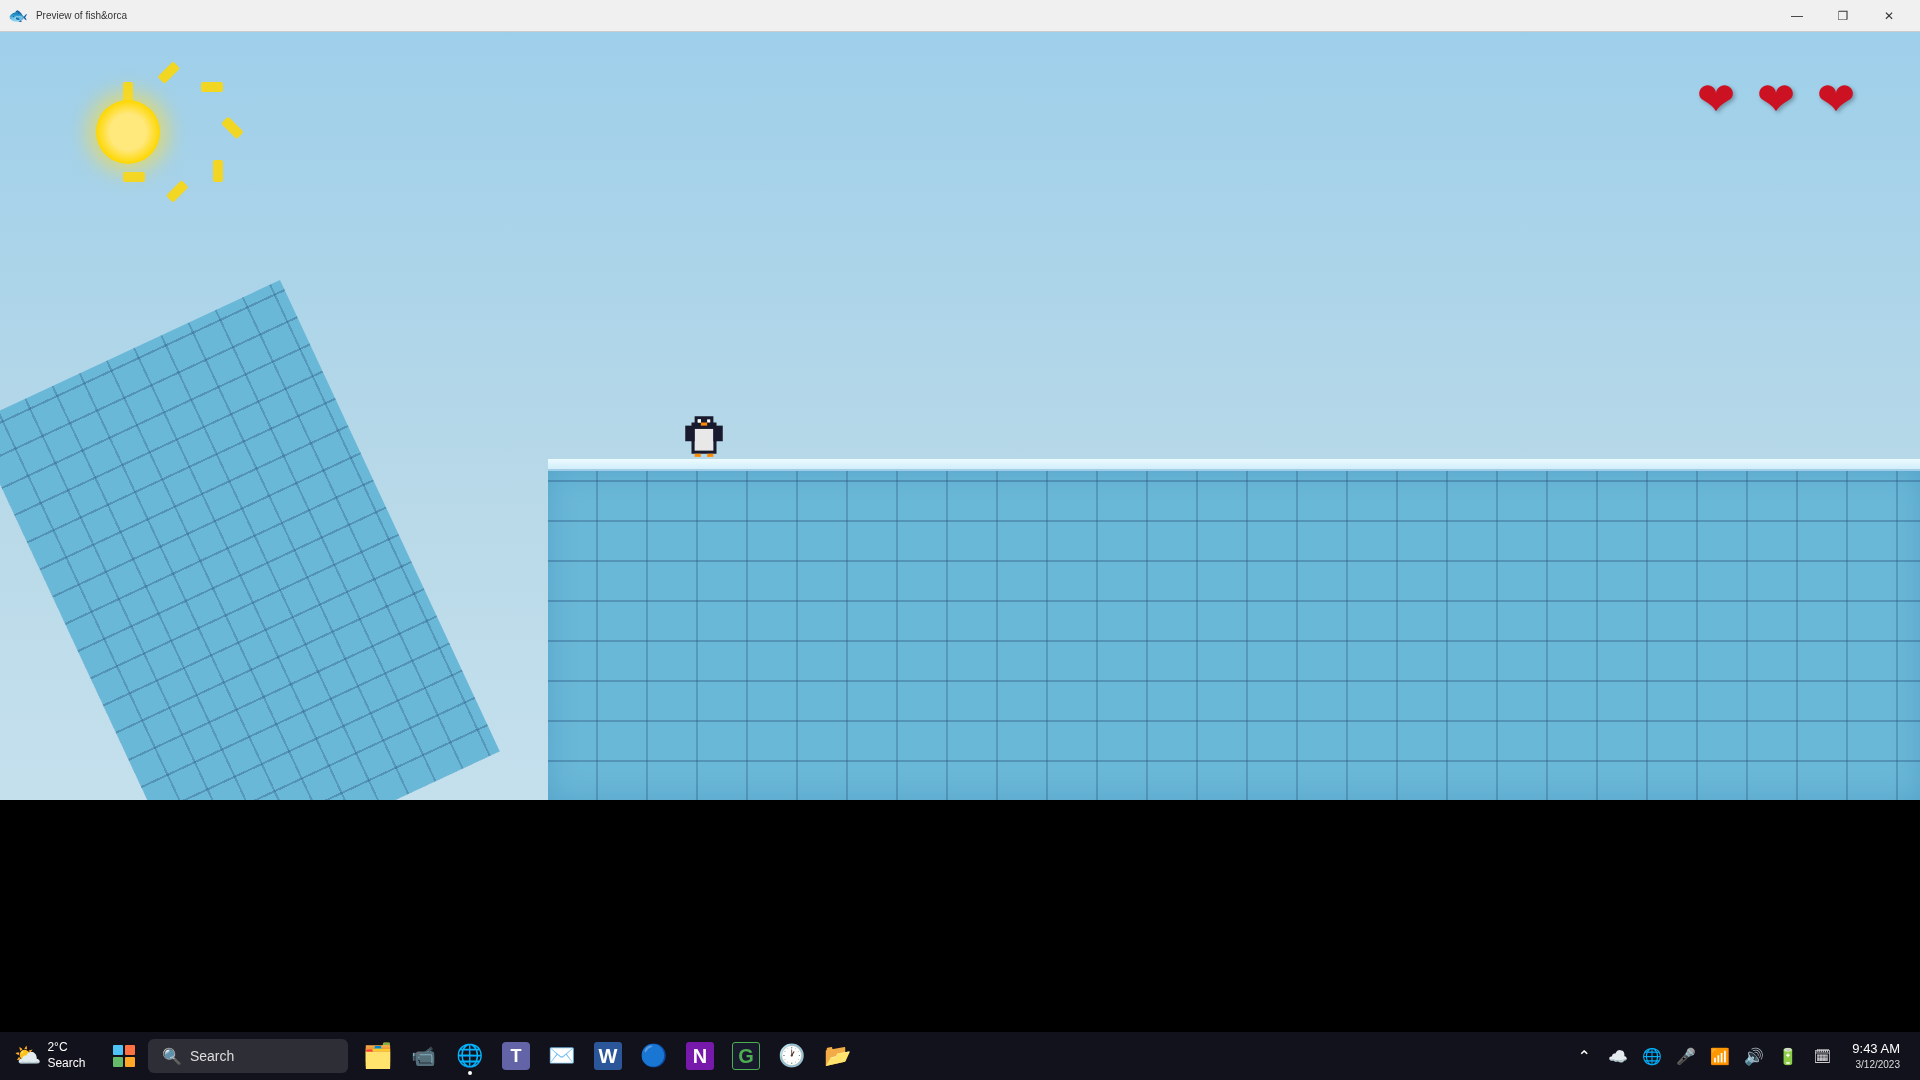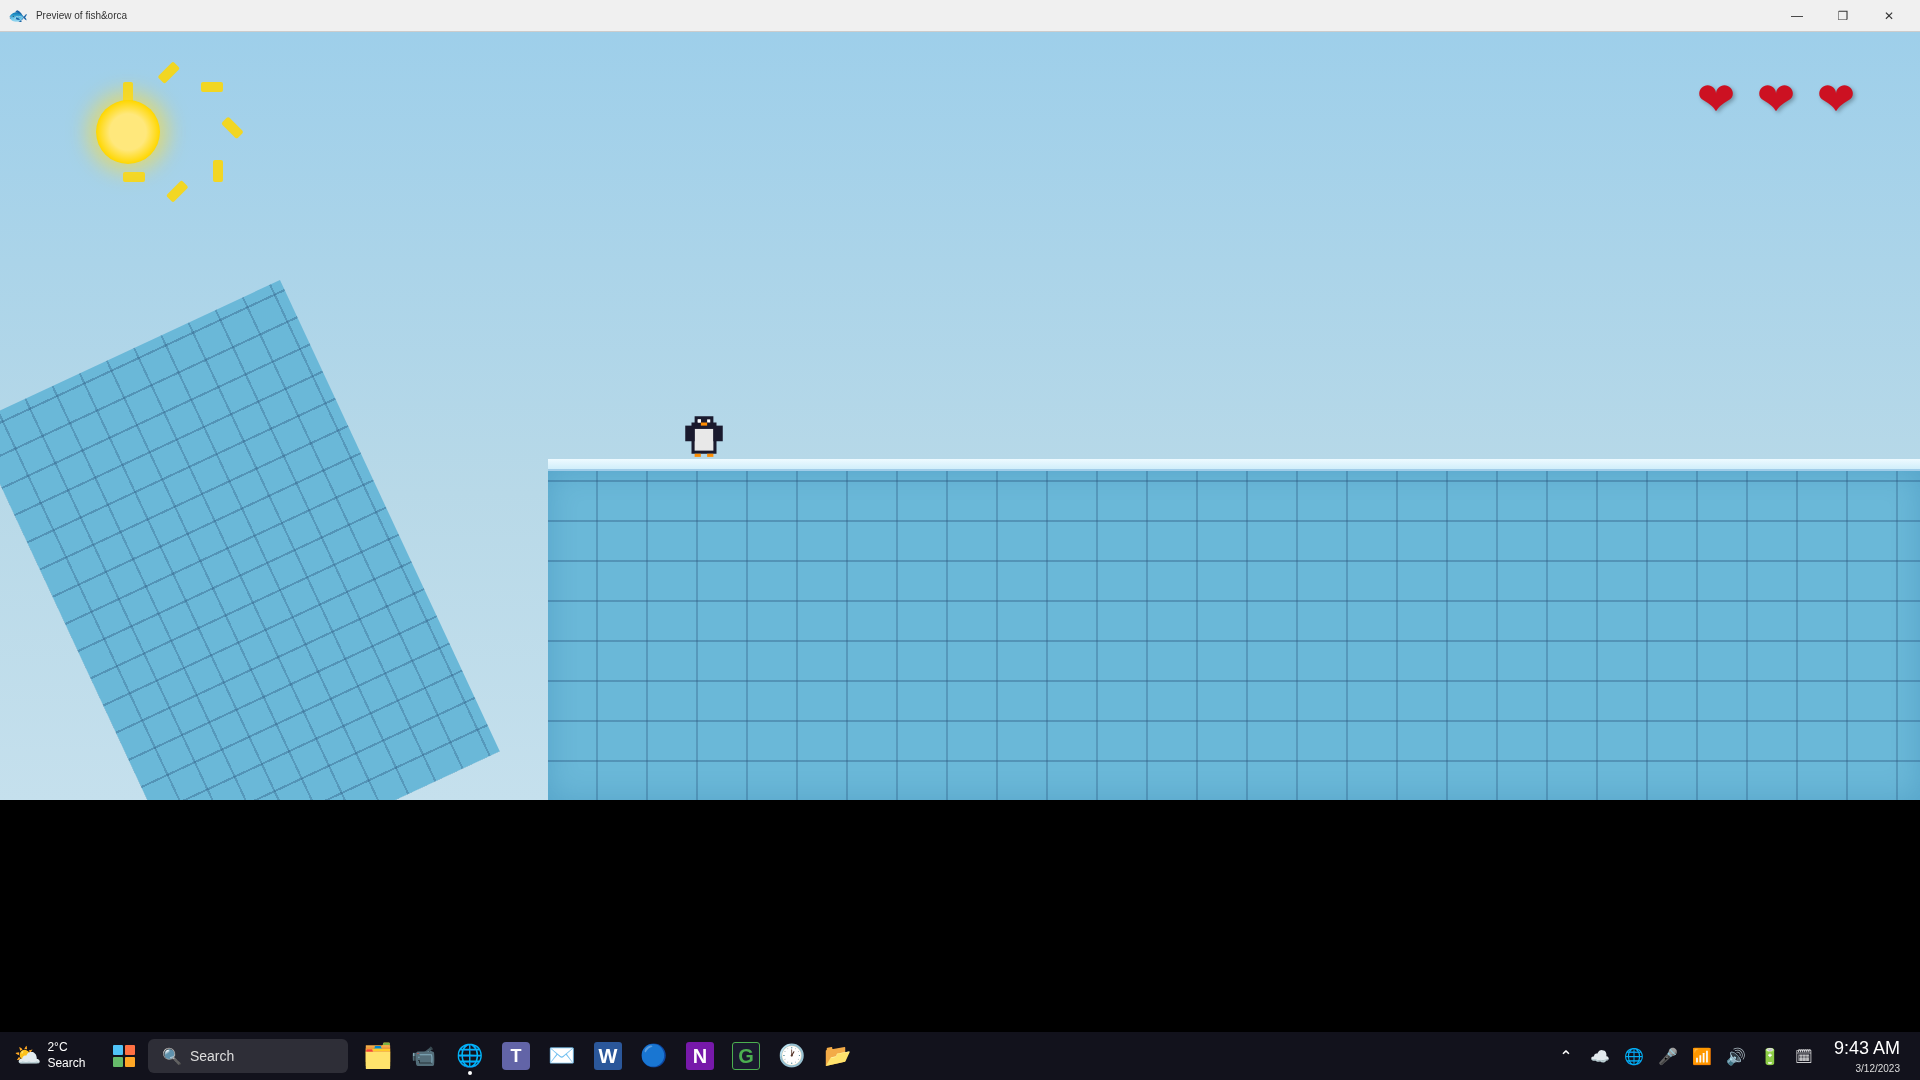--- a/index.html
+++ b/index.html
@@ -263,21 +263,21 @@
       cursor: pointer;
       font-size: 16px;
       border-radius: 4px;
     }
     #clock {
       text-align: right;
       padding: 0 10px;
       cursor: pointer;
       line-height: 1.4;
     }
-    .clock-time { font-size: 18px; color: #fff; }
+    .clock-time { font-size: 13px; color: #fff; }
     .clock-date { font-size: 10px; color: #ddd; }
 
     
     .ice-block-grid {
       width: 100%;
       height: 100%;
       background-color: #6AB8D8;
       background-image:
         
         repeating-linear-gradient(

